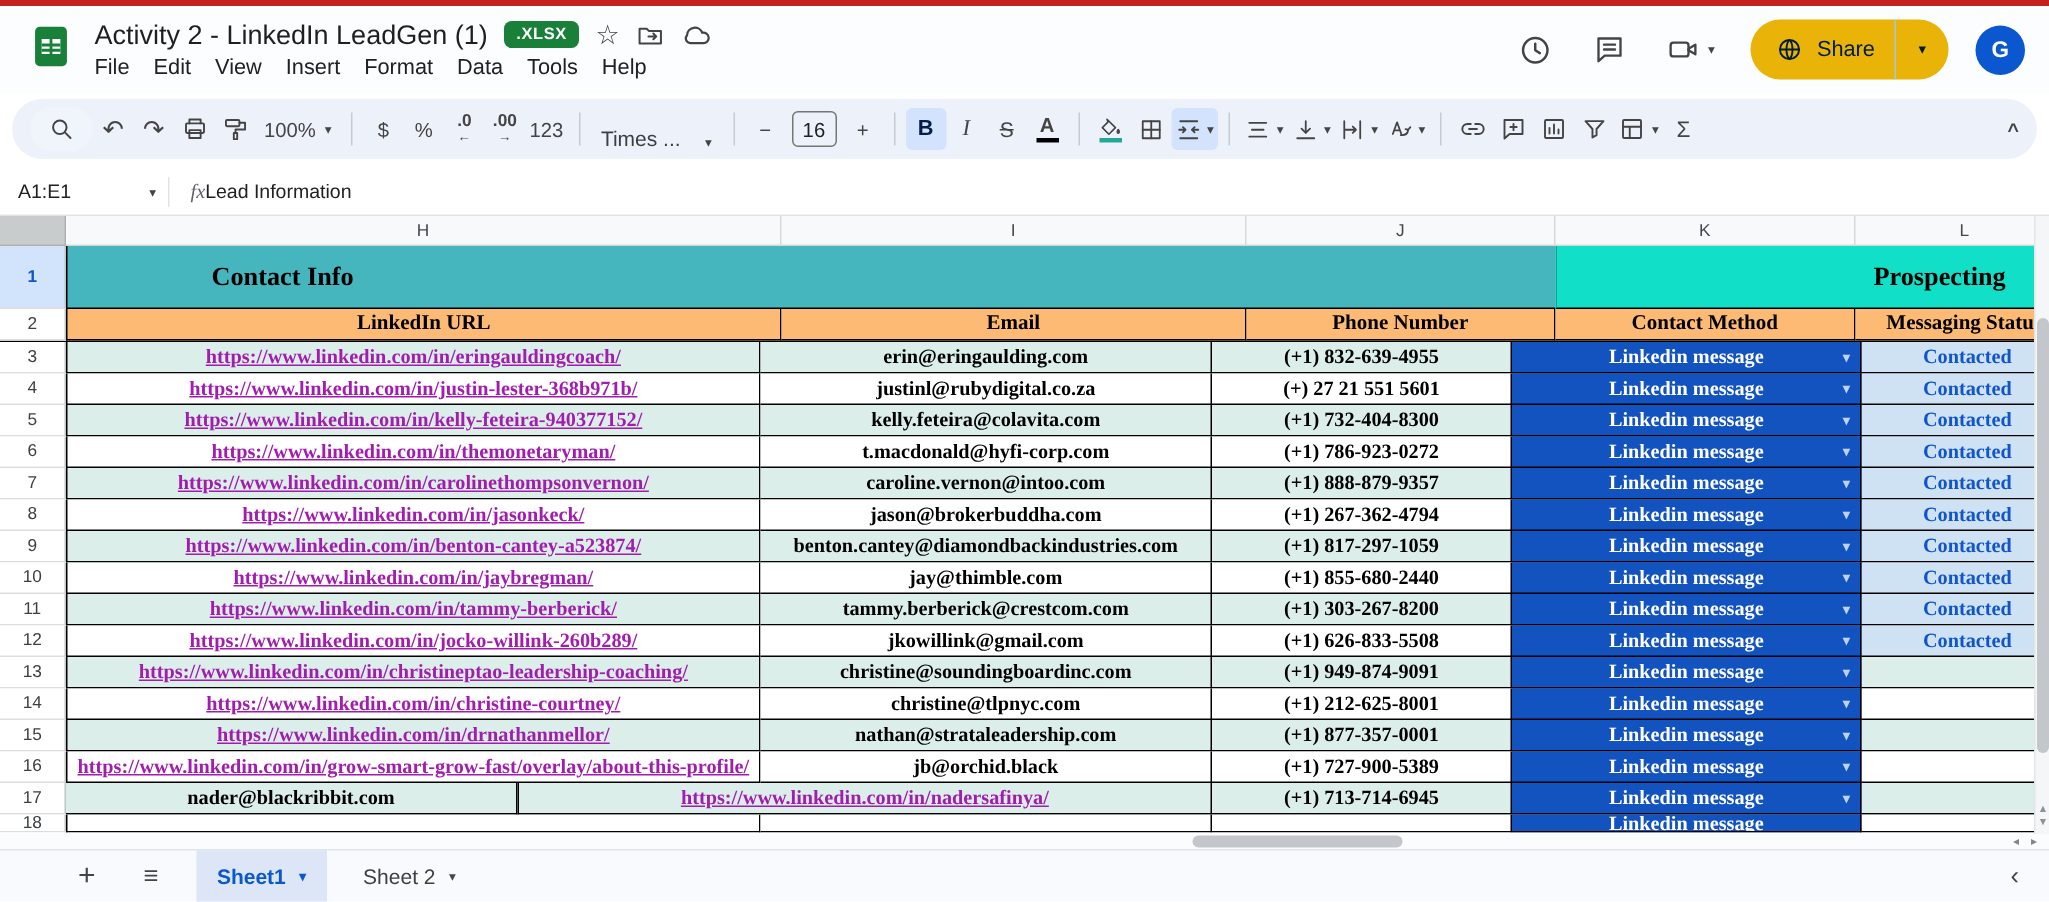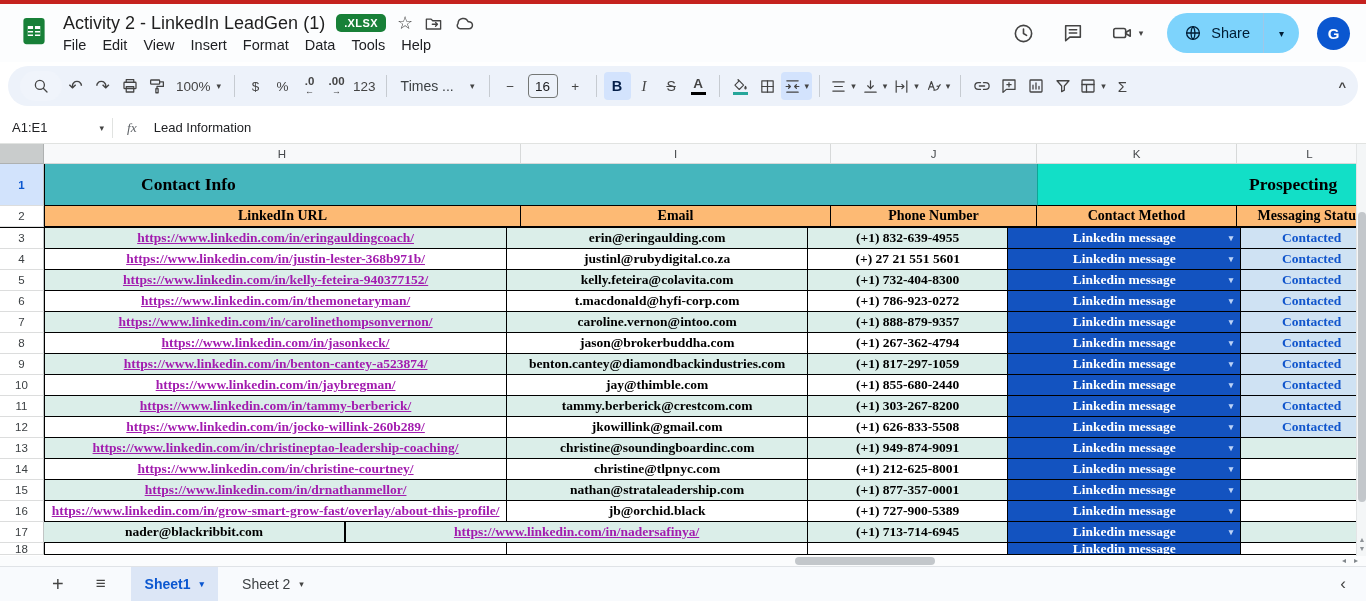--- a/index.html
+++ b/index.html
@@ -18,42 +18,42 @@
   .badge { background:#188038; color:#fff; font-weight:bold; font-size:11px;
     padding:3px 8px; border-radius:5px; letter-spacing:.4px; }
   .t-ico { color:#444; font-size:18px; line-height:1; display:flex; align-items:center; }
   .menurow { display:flex; margin-top:2px; }
   .menu { font-size:14.5px; color:#202124; padding:1px 8px 1px 0; margin-right:8px; border-radius:4px; }
   .appright { margin-left:auto; display:flex; align-items:center; padding-right:16px; }
   .appright .icobtn { margin-right:27px; display:flex; align-items:center; }
   .camwrap { display:flex; align-items:center; gap:6px; margin-right:24px; }
   .caret { font-size:9px; color:#444; }
   .sharepill { display:flex; align-items:center; height:40px; border-radius:20px;
-    background:#7dd3fc; margin-right:18px; }
+    background:#eab308; margin-right:18px; }
   .sharemain { display:flex; align-items:center; gap:9px; padding:0 13px 0 17px; height:100%; }
   .sharelabel { font-size:14.5px; color:#001d35; }
   .sharediv { width:1px; height:40px; background:#9fc7e8; }
   .sharecaret { padding:0 15px; font-size:10px; color:#001d35; }
   .avatar { width:33px; height:33px; border-radius:50%; background:#0b57d0; color:#fff;
     display:flex; align-items:center; justify-content:center; font-size:15px; font-weight:bold; }
 
   
   .toolbar { position:absolute; top:66px; left:8px; width:1350px; height:40px;
     background:#edf2fa; border-radius:20px; display:flex; align-items:center; padding:0 12px; }
   svg.ic { stroke:#444; fill:none; stroke-width:1.7; stroke-linecap:round; stroke-linejoin:round; }
   .tbtn { height:28px; min-width:27px; border-radius:4px; display:flex; align-items:center;
     justify-content:center; color:#444; font-size:13.5px; padding:0 3px; }
   .tbtn.activebtn { background:#d3e3fd; color:#041e49; }
   .tdiv { width:1px; height:22px; background:#c6cbd1; margin:0 7px; flex:0 0 auto; }
   .searchbtn { background:#f0f4fb; border-radius:15px; width:42px; height:30px; }
   .zoomsel { display:flex; align-items:center; gap:6px; padding:0 6px; }
   .dec { display:flex; flex-direction:column; align-items:center; line-height:1.1; }
   .dtxt { font-size:11.5px; font-weight:bold; }
   .darr { font-size:9px; }
-  .fontsel { width:88px; display:flex; align-items:center; justify-content:space-between;
+  .fontsel { width:88px; display:flex; align-items:flex-end; justify-content:space-between;
     padding:0 7px; color:#3c4043; font-size:14px; }
   .sizebox { width:30px; height:24px; border:1px solid #747775; border-radius:4px;
     display:flex; align-items:center; justify-content:center; font-size:13.5px; color:#202124;
     margin:0 4px; background:#fff0; }
   .boldB { font-weight:bold; font-size:14.5px; }
   .italI { font-family:"Liberation Serif", serif; font-style:italic; font-size:15px; }
   .strikeS { text-decoration:line-through; font-size:14px; }
   .Aund { display:flex; flex-direction:column; align-items:center; line-height:1; }
   .Aund .A { font-size:13.5px; font-weight:bold; }
   .Aund .bar { width:15px; height:3px; background:#000; margin-top:1px; }
@@ -61,21 +61,21 @@
   .withcaret { gap:4px; }
   .collapse { margin-left:auto; font-size:13px; color:#444; font-weight:bold; }
 
   
   .fbar { position:absolute; top:112px; left:0; width:1366px; height:32px; background:#fff;
     border-bottom:1px solid #e1e3e1; display:flex; align-items:center; }
   .namebox { width:100px; margin-left:12px; display:flex; align-items:center;
     justify-content:space-between; font-size:13px; color:#202124; padding-right:8px; }
   .fdiv { width:1px; height:20px; background:#e1e3e1; margin-right:14px; }
   .fx { font-family:"Liberation Serif", serif; font-style:italic; color:#5f6368; font-size:13.5px; }
-  .fvalue { margin-left:17px; font-size:13px; color:#202124; }
+  .fvalue { font-size:13px; color:#202124; }
 
   
   .grid { position:absolute; top:144px; left:0; width:1356px; height:412px; overflow:hidden; background:#fff; }
   .gridinner { width:1383px; }
   .colrow { display:flex; height:20px; background:#f8f9fa; font-size:11.5px; color:#45484b; }
   .corner { width:44px; height:20px; background:#c9cccc; border-right:1px solid #aeb1b1;
     border-bottom:1px solid #aeb1b1; }
   .colcell { border-right:1px solid #d7d9d9; border-bottom:1px solid #d7d9d9;
     display:flex; align-items:center; justify-content:center; }
   .wH{width:477px}.wI{width:310px}.wJ{width:206px}.wK{width:200px}.wL{width:146px}

